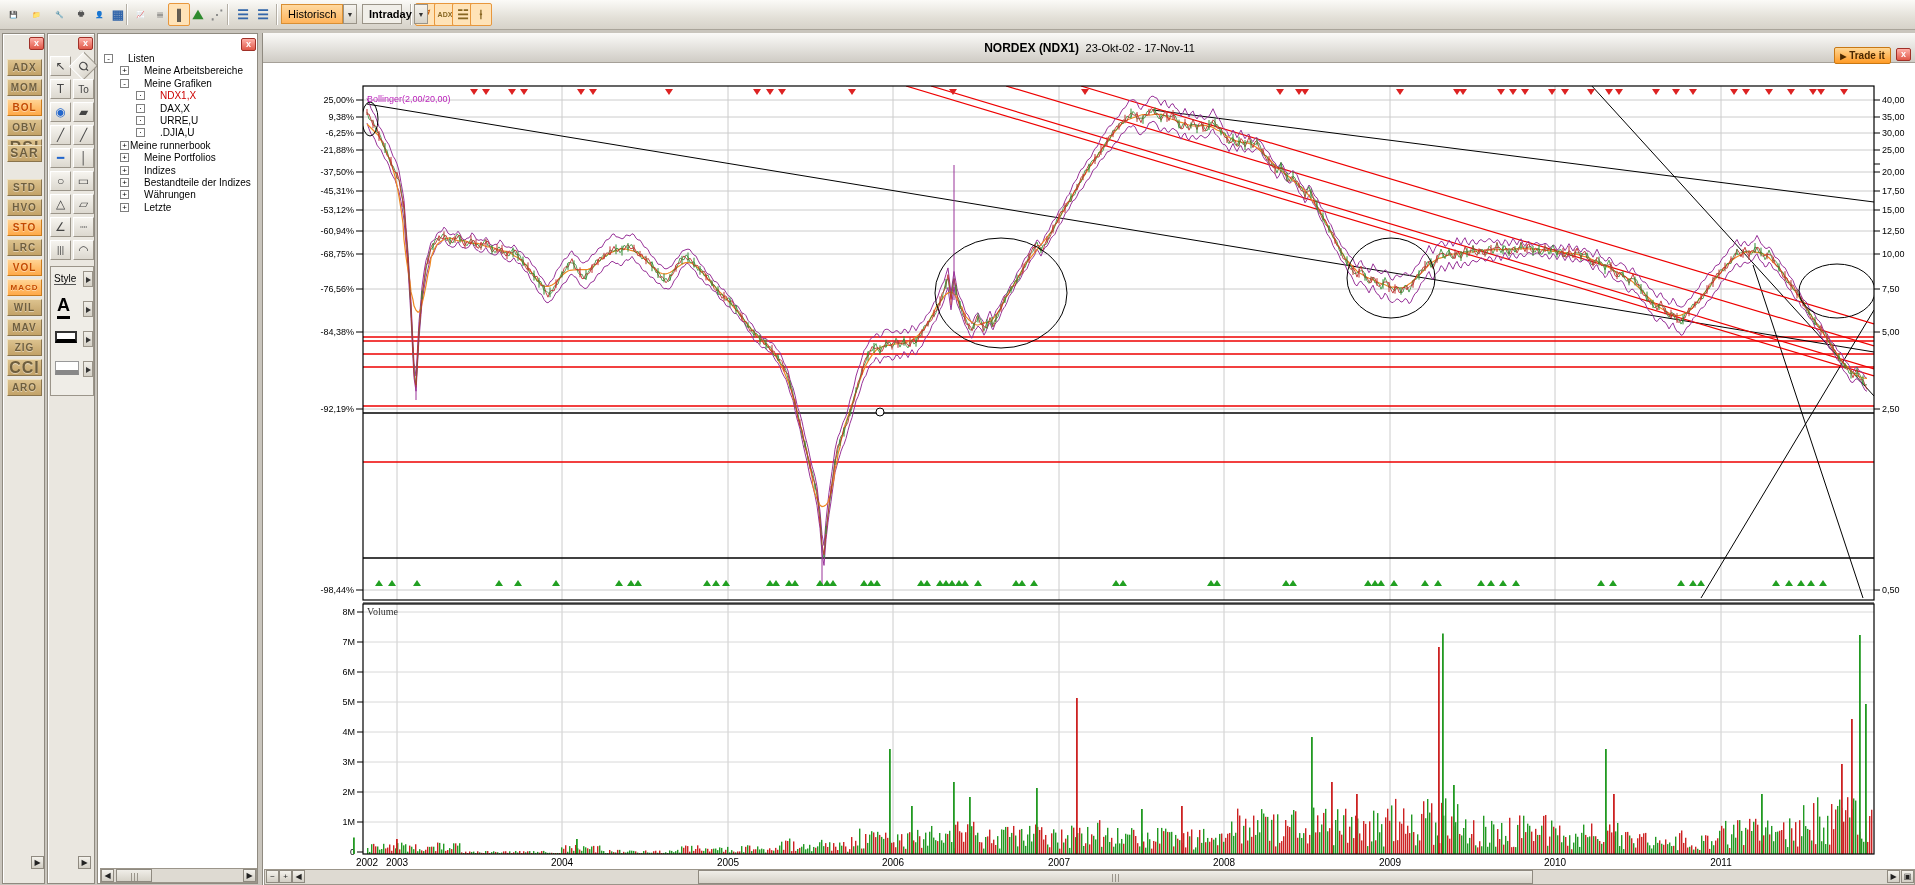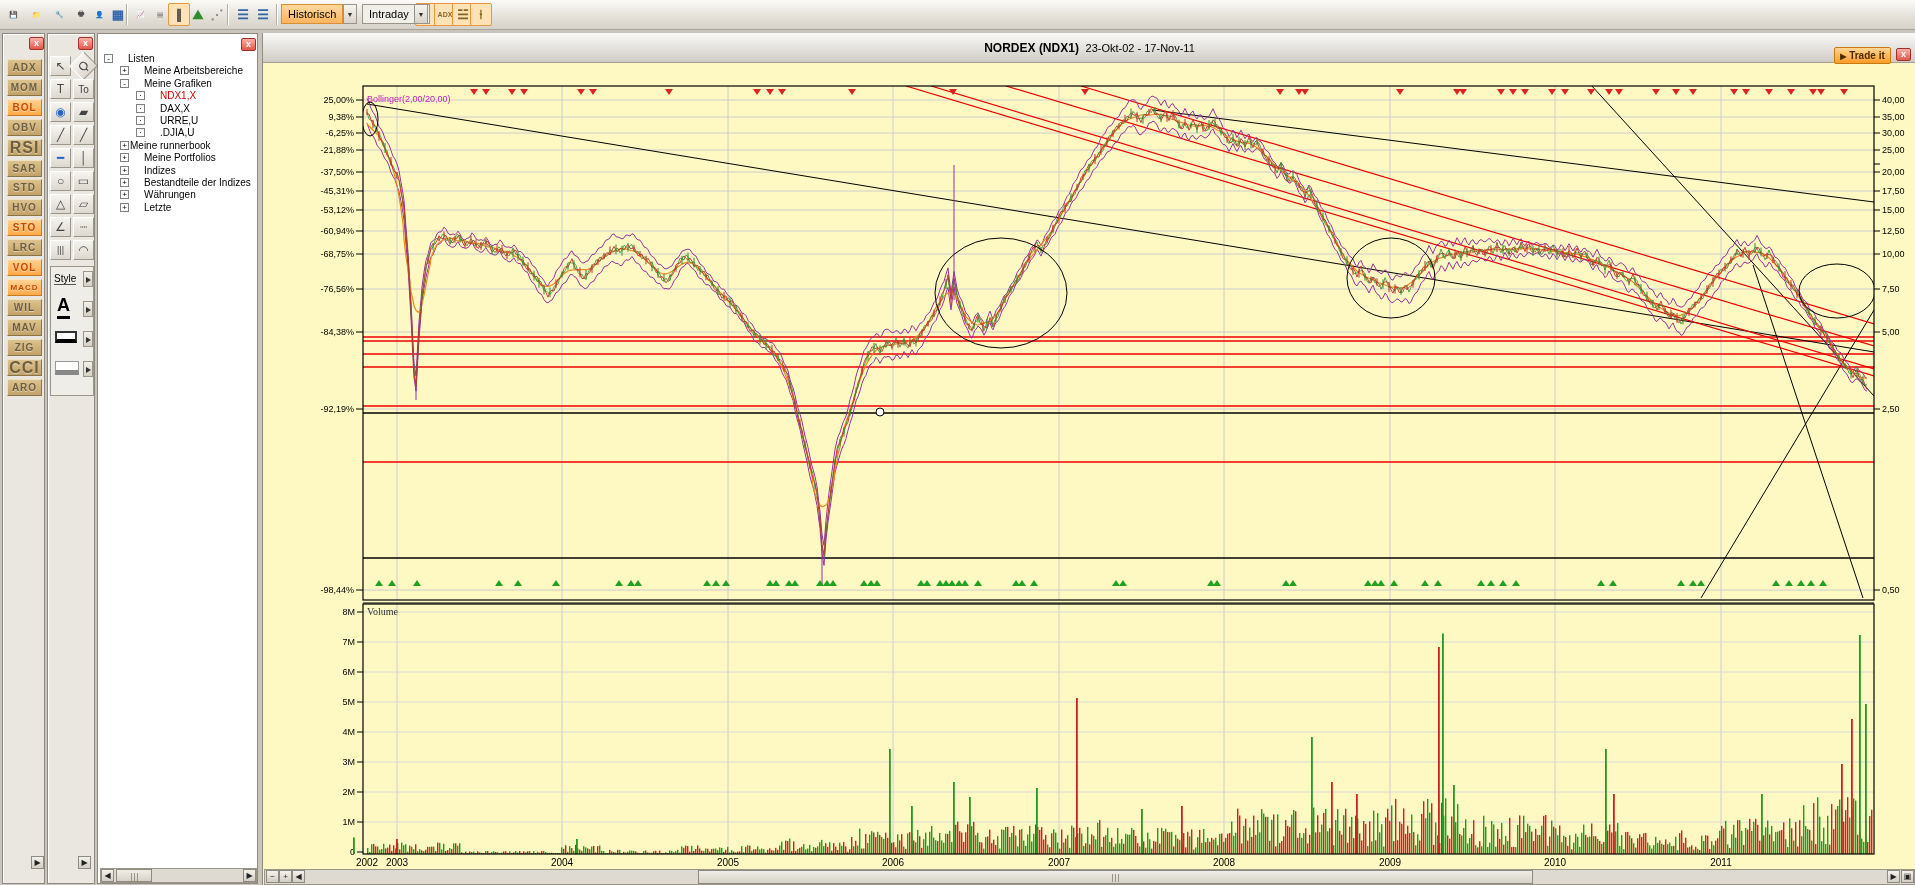--- a/index.html
+++ b/index.html
@@ -41,21 +41,21 @@
   .mini-arrow { position:absolute; width:10px; height:16px; background:linear-gradient(#f2f0ea,#d4d0c6);
     border:1px solid #9b958a; }
   .mini-arrow:after { content:""; position:absolute; left:2px; top:5px; border-left:5px solid #333;
     border-top:3px solid transparent; border-bottom:3px solid transparent; }
   
   #treepanel { background:#fff; }
   .titem { position:absolute; font-size:10px; color:#000; white-space:nowrap; }
   .tbox { position:absolute; width:9px; height:9px; border:1px solid #808080; background:#fff;
     font-size:8px; line-height:7px; text-align:center; color:#000; }
   
-  #chartwin { position:absolute; left:262px; top:33px; width:1653px; height:852px; background:#fef9c3;
+  #chartwin { position:absolute; left:262px; top:33px; width:1653px; height:852px; background:#ffffff;
     border-left:1px solid #8f8a80; }
   #charttitle { position:absolute; left:0; top:0; width:1653px; height:30px;
     background:linear-gradient(#fbfaf8,#cfccc5); border-bottom:1px solid #a5a098;
     text-align:center; line-height:30px; font-size:12px; }
   #tradeit { position:absolute; left:1571px; top:14px; width:57px; height:17px;
     background:linear-gradient(#ffd795,#ff9b26); border:1px solid #c87814; border-radius:2px;
     font-size:10px; font-weight:bold; color:#4a2800; text-align:center; line-height:15px; }
   #quoteline { position:absolute; left:0; top:30px; width:1653px; height:22px; background:#fff;
     text-align:center; font-size:12px; line-height:22px; }
   .scrollbar { position:absolute; background:#dedad2; border:1px solid #9b958a; }
@@ -87,33 +87,33 @@
     <div class="tbtn" style="left: 187px; color: rgb(46, 139, 46); font-size: 13px; font-weight: bold;">⛰</div>
     <div class="tbtn" style="left: 206px; color: rgb(136, 136, 136); font-size: 13px; font-weight: bold;">⋰</div>
     <div class="tbtn" style="left: 232px; color: rgb(51, 102, 170); font-size: 13px; font-weight: bold;">☰</div>
     <div class="tbtn" style="left: 252px; color: rgb(51, 102, 170); font-size: 13px; font-weight: bold;">☰</div>
     <div class="tbtn sel" style="left: 415px; color: rgb(204, 102, 17); font-size: 13px; font-weight: bold;">✐</div>
     <div class="tbtn sel" style="left: 434px; color: rgb(136, 102, 34); font-size: 7px; font-weight: bold;">ADX</div>
     <div class="tbtn sel" style="left: 452px; color: rgb(136, 102, 34); font-size: 13px; font-weight: bold;">☱</div>
     <div class="tbtn sel" style="left: 470px; color: rgb(136, 102, 34); font-size: 13px; font-weight: bold;">⍿</div>
     <div class="ddl orange" style="left:281px; width:62px;">Historisch</div>
     <div class="ddarrow" style="left:343px;">▼</div>
-    <div class="ddl" style="left:362px; width:68px;">Intraday</div>
+    <div class="ddl" style="left:362px; width:40px;font-weight:bold;">Intraday</div>
     <div class="ddarrow" style="left:414px;">▼</div>
   </div>
 
 <div class="panel" id="indpanel" style="left:2px; top:33px; width:43px; height:851px;">
   <span class="closex" style="left:26px; top:3px;">x</span>
   <div id="indbtns">
       <div class="indbtn" style="top: 25px; font-size: 10px;">ADX</div>
       <div class="indbtn" style="top: 45px; font-size: 10px;">MOM</div>
       <div class="indbtn on" style="top: 65px; font-size: 10px;">BOL</div>
       <div class="indbtn" style="top: 85px; font-size: 10px;">OBV</div>
       <div class="indbtn" style="top: 105px; font-size: 16px;">RSI</div>
-      <div class="indbtn" style="top: 126px; font-size: 10px;">SAR</div>
+      <div class="indbtn" style="top: 111px; font-size: 12px;">SAR</div>
       <div class="indbtn" style="top: 145px; font-size: 10px;">STD</div>
       <div class="indbtn" style="top: 165px; font-size: 10px;">HVO</div>
       <div class="indbtn on" style="top: 185px; font-size: 10px;">STO</div>
       <div class="indbtn" style="top: 205px; font-size: 10px;">LRC</div>
       <div class="indbtn on" style="top: 225px; font-size: 10px;">VOL</div>
       <div class="indbtn on" style="top: 245px; font-size: 8px;">MACD</div>
       <div class="indbtn" style="top: 265px; font-size: 10px;">WIL</div>
       <div class="indbtn" style="top: 285px; font-size: 10px;">MAV</div>
       <div class="indbtn" style="top: 305px; font-size: 10px;">ZIG</div>
       <div class="indbtn" style="top: 325px; font-size: 16px; text-align: center;">CCI</div>

